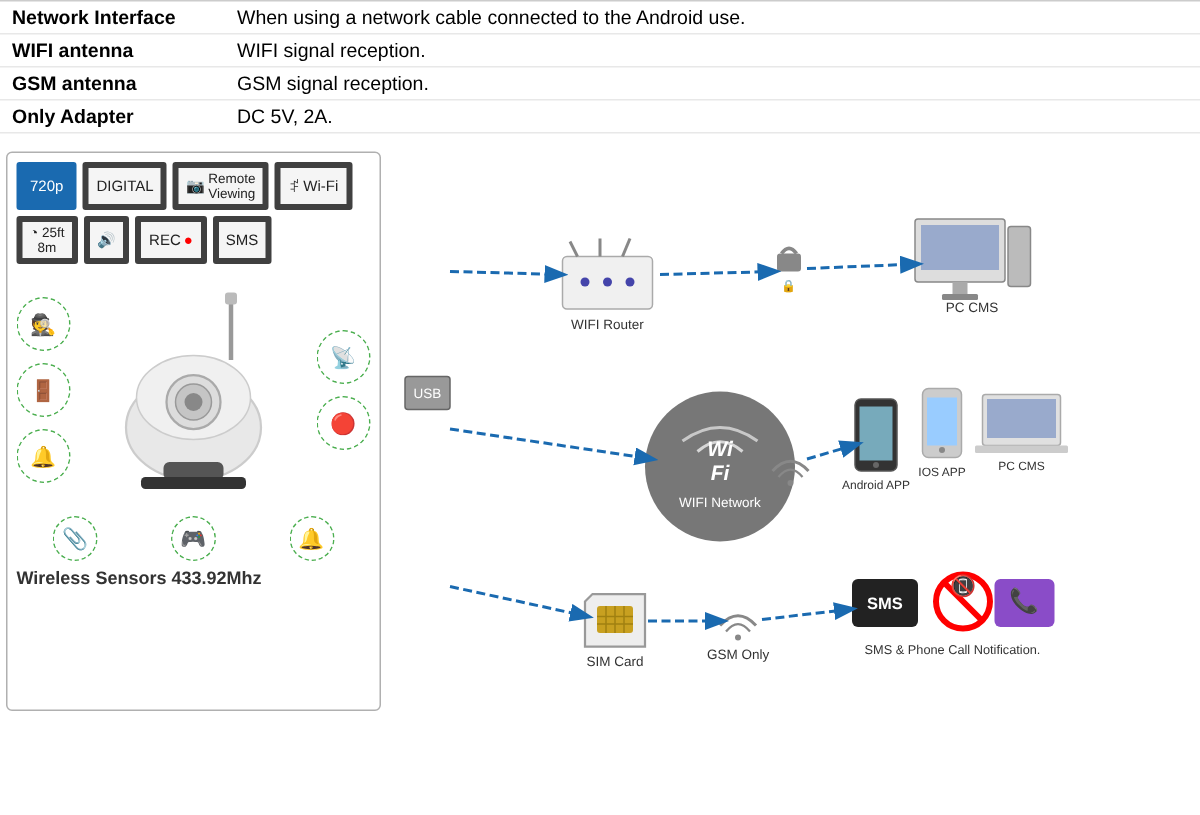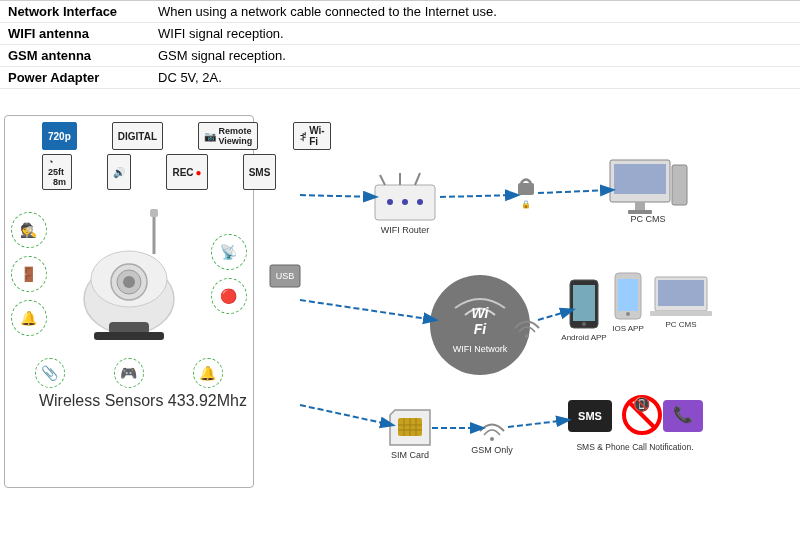--- a/index.html
+++ b/index.html
@@ -11,21 +11,21 @@
       min-height: 543px;
       overflow: hidden;
     }
 
     
     .specs-table {
       width: 100%;
       border-collapse: collapse;
       border-top: 1px solid #ccc;
       border-bottom: 1px solid #ccc;
-      margin-bottom: 22px;
+      margin-bottom: 8px;
     }
     .specs-table tr td {
       padding: 3px 8px;
       vertical-align: top;
       font-size: 13px;
       border-bottom: 1px solid #e8e8e8;
     }
     .specs-table tr td:first-child {
       font-weight: bold;
       width: 150px;
@@ -51,31 +51,30 @@
       background: #fff;
     }
 
     
     .badge-row {
       display: flex;
       gap: 4px;
       margin-bottom: 4px;
     }
     .badge {
-      border: 1px solid #404040;
+      border: 4px solid #404040;
       border-radius: 2px;
       padding: 2px 5px;
       font-size: 10px;
-      font-weight: bold;
+      font-weight: normal;
       background: #f5f5f5;
       color: #222;
       display: flex;
       align-items: center;
       gap: 2px;
-      margin-left: 31px;
     }
     .badge.blue-bg {
       background: #1a6ab0;
       color: #fff;
       border-color: #1a6ab0;
     }
 
     
     .camera-image {
       width: 100%;
@@ -97,51 +96,52 @@
       height: 36px;
       border: 1.5px dashed #4caf50;
       border-radius: 50%;
       display: flex;
       align-items: center;
       justify-content: center;
       font-size: 14px;
     }
 
     .camera-label {
-      text-align: right;
-      font-size: 16px;
+      text-align: left;
+      font-size: 12px;
       color: #333;
       margin-top: 4px;
+      font-weight: bold;
     }
 
     
     .diagram-svg-container {
       position: relative;
       flex: 1;
     }
   </style>
 </head>
 <body>
 
 <table class="specs-table">
   <tbody id="specs-tbody">
       <tr>
         <td>Network Interface</td>
-        <td>When using a network cable connected to the Internet use.</td>
+        <td>When using a network cable connected to the Android use.</td>
       </tr>
       <tr>
         <td>WIFI antenna</td>
         <td>WIFI signal reception.</td>
       </tr>
       <tr>
         <td>GSM antenna</td>
         <td>GSM signal reception.</td>
       </tr>
       <tr>
-        <td>Power Adapter</td>
+        <td>Only Adapter</td>
         <td>DC 5V, 2A.</td>
       </tr>
     </tbody>
 </table>
 
 <div class="diagram-area">
 
   <div class="camera-panel">
 
     <div class="badge-row">

